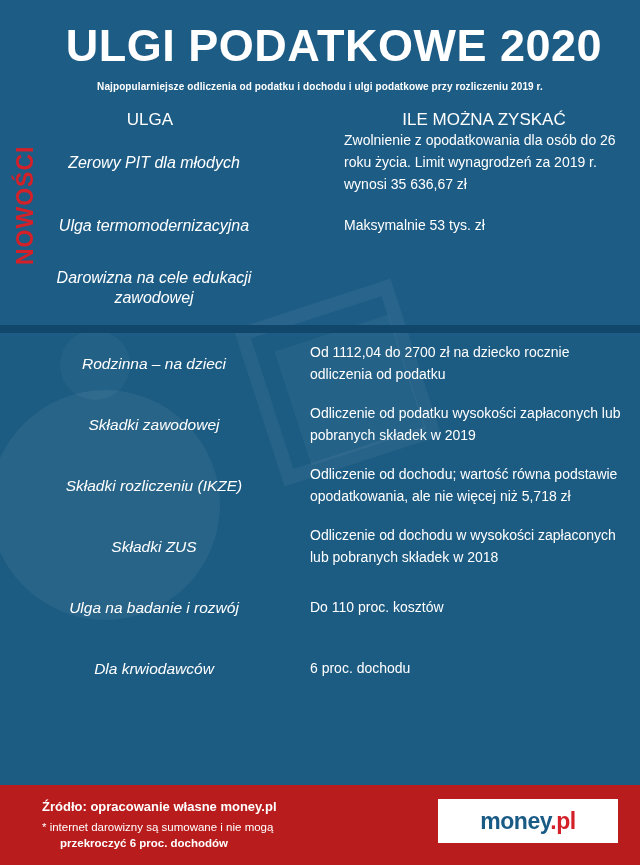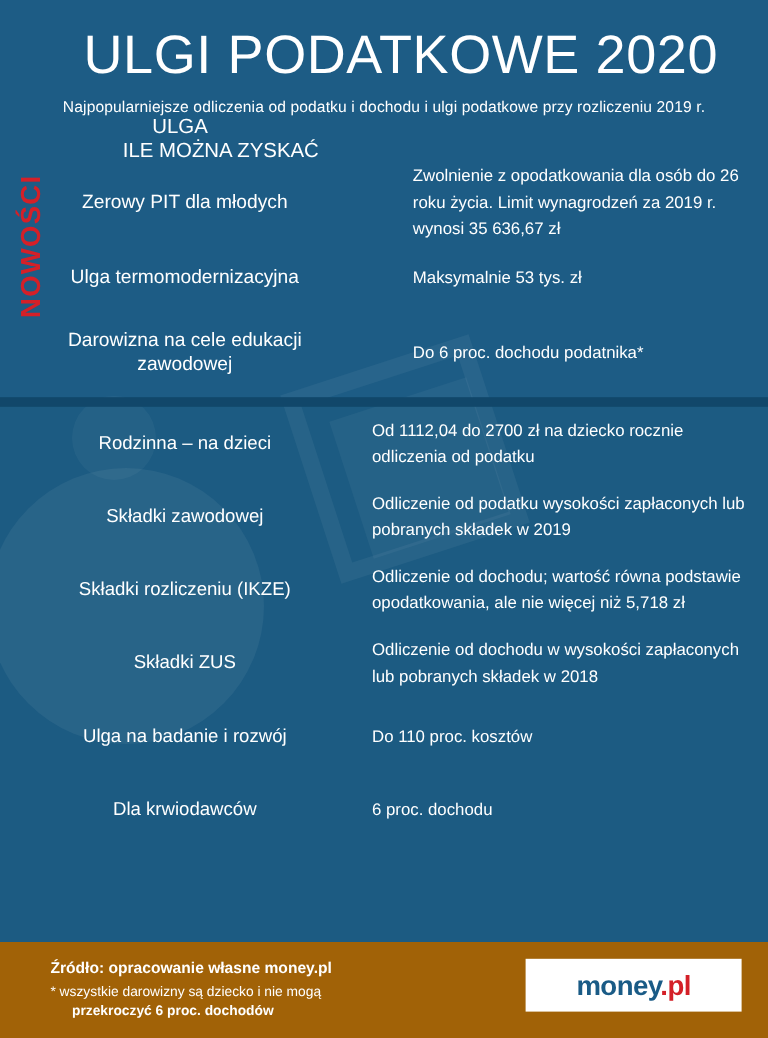--- a/index.html
+++ b/index.html
@@ -40,29 +40,29 @@
   #deco-circle-small {
     left: 60px; top: 330px; width: 70px; height: 70px;
     border-radius: 50%;
     background: rgba(255,255,255,0.04);
   }
 
   
   #header { position: relative; padding-top: 22px; text-align: center; }
   #main-title {
     font-size: 45px;
-    font-weight: normal;
+    font-weight: bold;
     letter-spacing: 0.5px;
     line-height: 1.05;
     padding-left: 28px;
   }
   #subtitle {
     margin-top: 12px;
-    font-size: 13px;
-    font-weight: normal;
+    font-size: 10px;
+    font-weight: bold;
     letter-spacing: 0.1px;
   }
 
   
   #nowosci {
     position: absolute;
     left: 10px; top: 125px;
     width: 30px; height: 160px;
     color: #d42028;
     font-size: 23px;
@@ -71,40 +71,41 @@
     writing-mode: vertical-rl;
     transform: rotate(180deg);
     text-align: center;
     line-height: 30px;
   }
 
   
   #col-headers {
     position: relative;
     display: flex;
+    margin-top: 18px;
     font-size: 17px;
     font-weight: normal;
-    flex-direction: column;
   }
   #col-headers .h-ulga { width: 300px; text-align: center; }
   #col-headers .h-zysk { width: 340px; text-align: center; padding-left: 28px; }
 
   
   #rows { position: relative; }
   .row {
     display: flex;
     align-items: center;
     min-height: 52px;
   }
   .row .cell-name {
     width: 300px;
     text-align: center;
     font-size: 15.5px;
     line-height: 1.25;
     padding: 0 26px 0 34px;
+    font-style: italic;
   }
   .row .cell-value {
     width: 340px;
     font-size: 14px;
     line-height: 1.55;
     padding-right: 16px;
   }
   
   #rows .row.news { min-height: 62px; }
   #rows .row.news .cell-name { font-size: 16px; }
@@ -117,21 +118,21 @@
     height: 8px;
     background: #11476a;
     margin-top: 6px;
   }
 
   
   #footer {
     position: absolute;
     left: 0; bottom: 0;
     width: 640px; height: 80px;
-    background: #a16207;
+    background: #b91c1c;
     display: flex;
     align-items: center;
   }
   #footer-text {
     padding-left: 42px;
     width: 420px;
   }
   #source-line {
     font-size: 13px;
     font-weight: bold;
@@ -189,21 +190,20 @@
     <div class="row news">
       <div class="cell-name">Zerowy PIT dla młodych</div>
       <div class="cell-value">Zwolnienie z opodatkowania dla osób do 26 roku życia. Limit wynagrodzeń za 2019 r. wynosi 35 636,67 zł</div>
     </div>
     <div class="row news">
       <div class="cell-name">Ulga termomodernizacyjna</div>
       <div class="cell-value">Maksymalnie 53 tys. zł</div>
     </div>
     <div class="row news">
       <div class="cell-name">Darowizna na cele edukacji zawodowej</div>
-      <div class="cell-value">Do 6 proc. dochodu podatnika*</div>
     </div>
 
     <div id="divider"></div>
 
     <div class="row main">
       <div class="cell-name">Rodzinna – na dzieci</div>
       <div class="cell-value">Od 1112,04 do 2700 zł na dziecko rocznie odliczenia od podatku</div>
     </div>
     <div class="row main">
       <div class="cell-name">Składki zawodowej</div>
@@ -225,21 +225,21 @@
       <div class="cell-name">Dla krwiodawców</div>
       <div class="cell-value">6 proc. dochodu</div>
     </div>
 
   </div>
 
   <div id="footer">
     <div id="footer-text">
       <div id="source-line">Źródło: opracowanie własne money.pl</div>
       <div class="note">
-        <span>* wszystkie darowizny są dziecko i nie mogą</span>
+        <span>* internet darowizny są sumowane i nie mogą</span>
         <span class="indent">przekroczyć 6 proc. dochodów</span>
       </div>
     </div>
     <div id="logo-box">
       <div id="logo-text">
         <span>money</span><span class="dot">.pl</span>
       </div>
     </div>
   </div>
 

